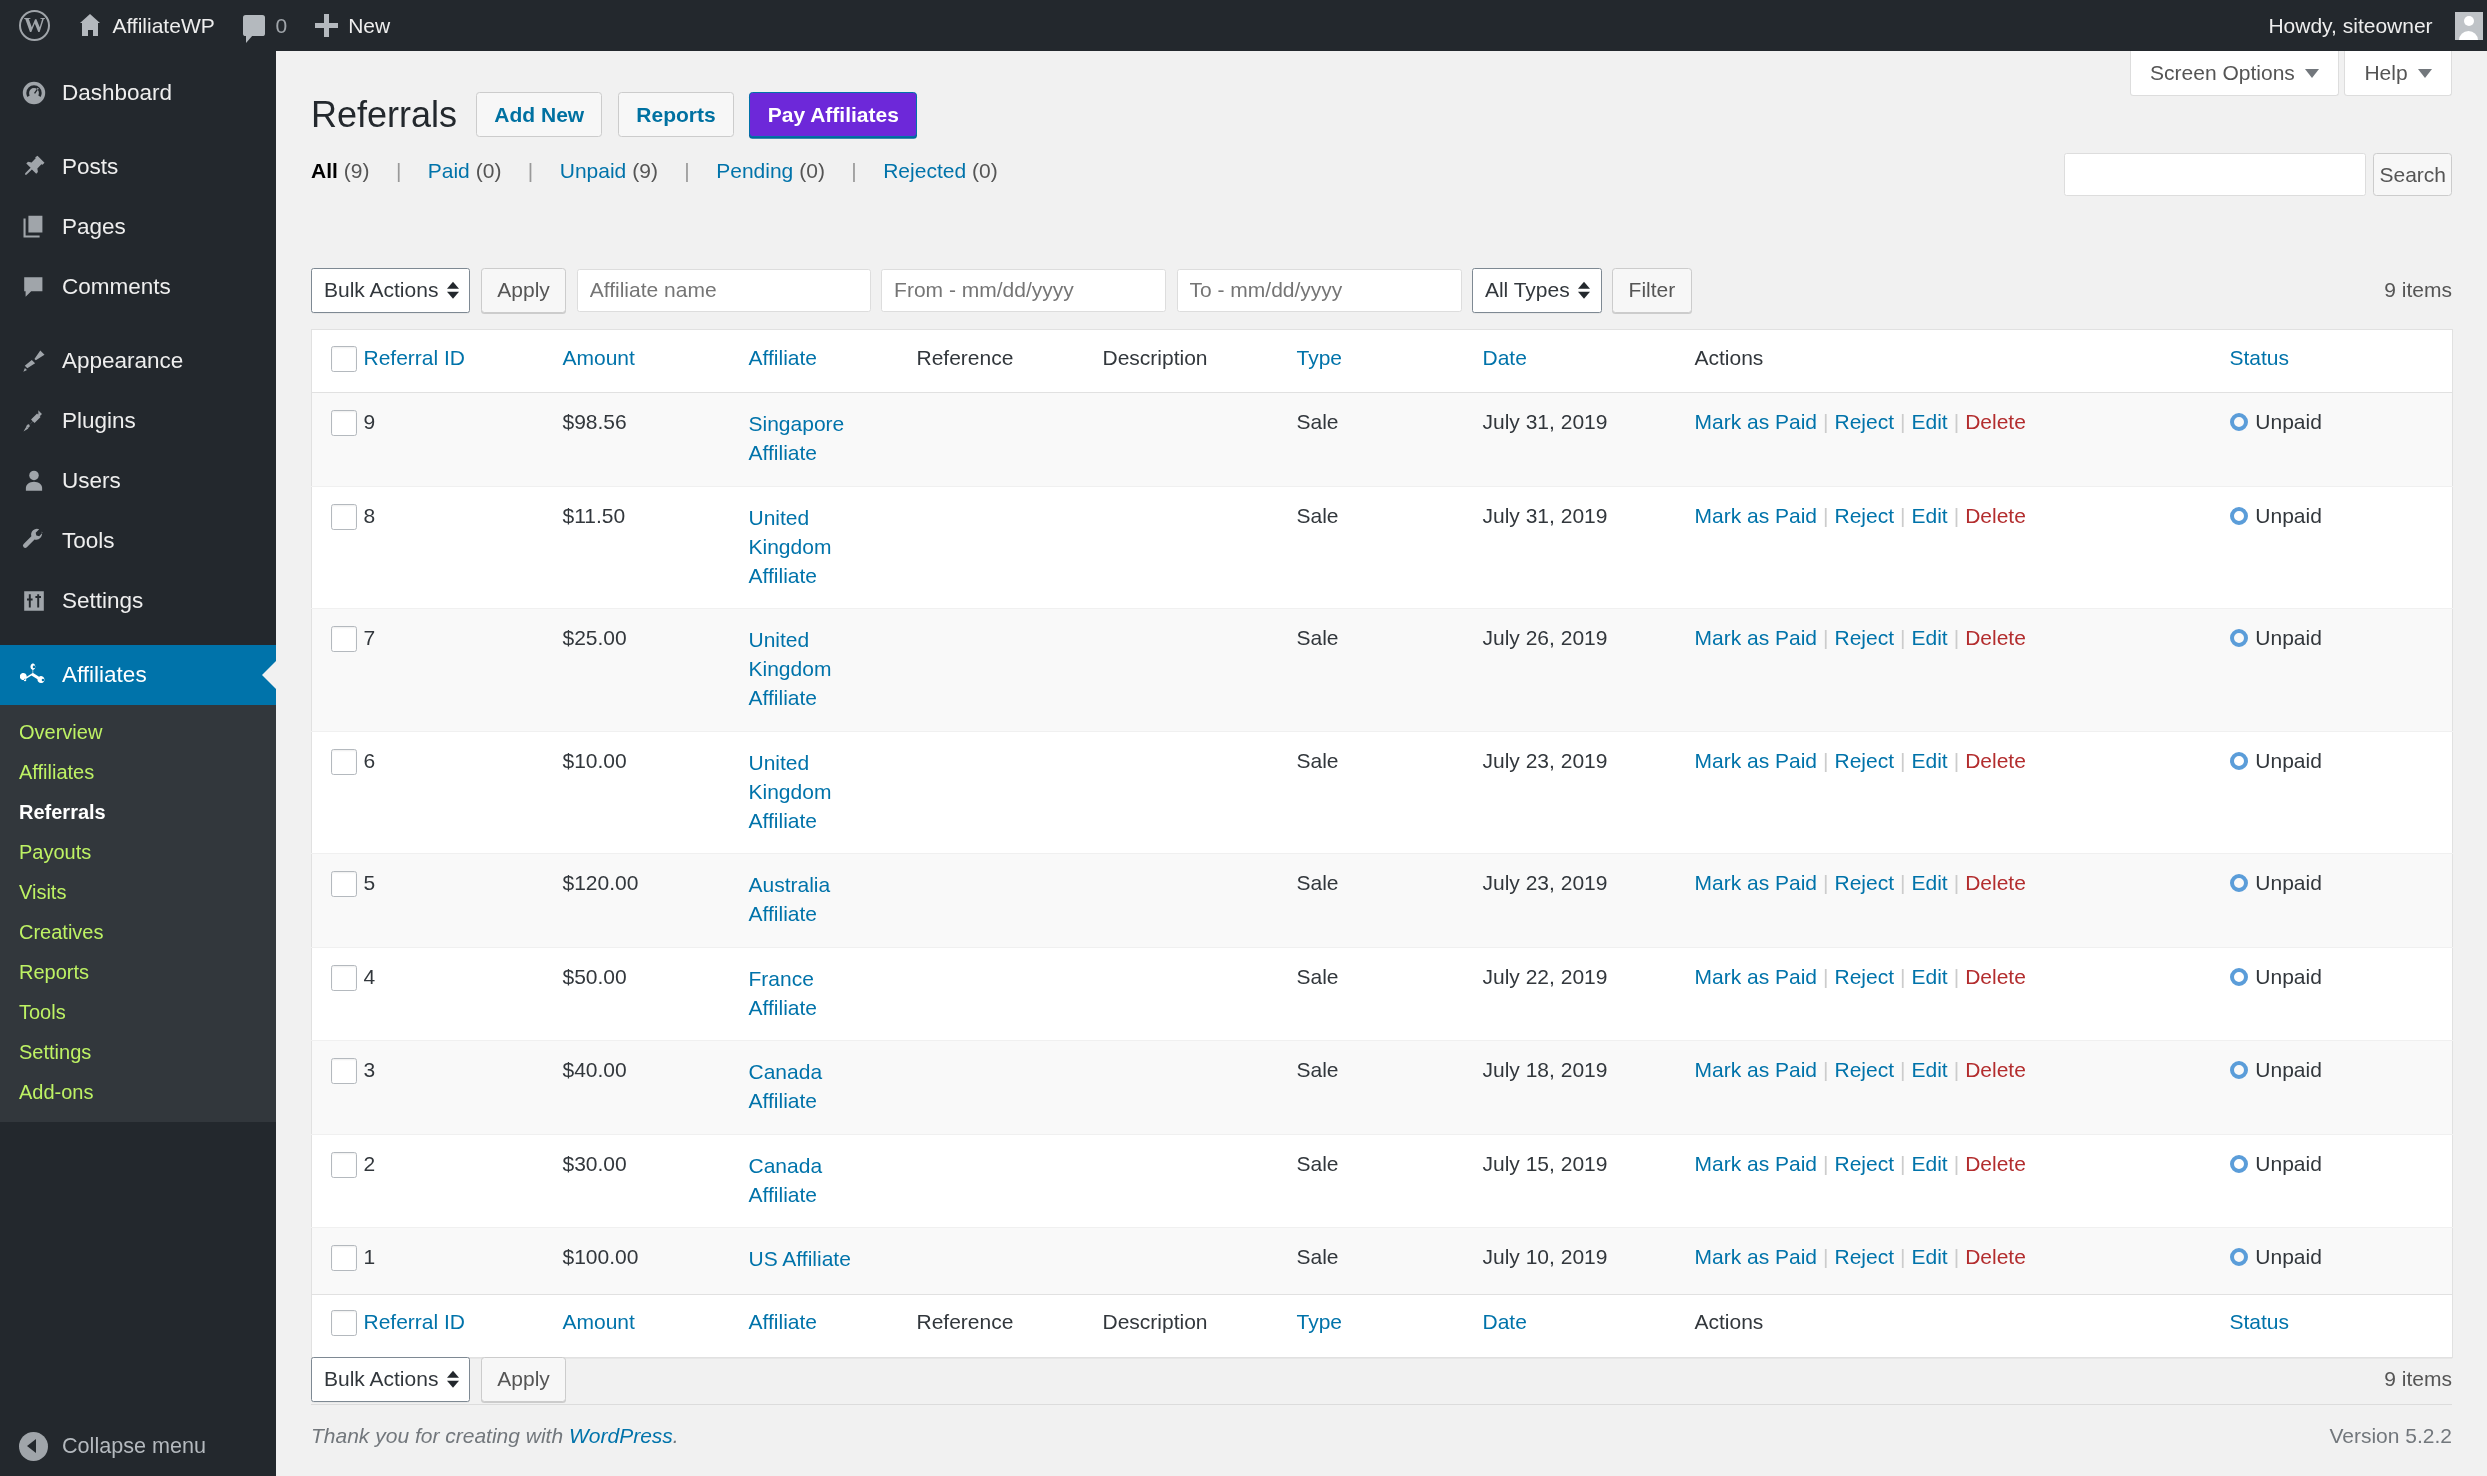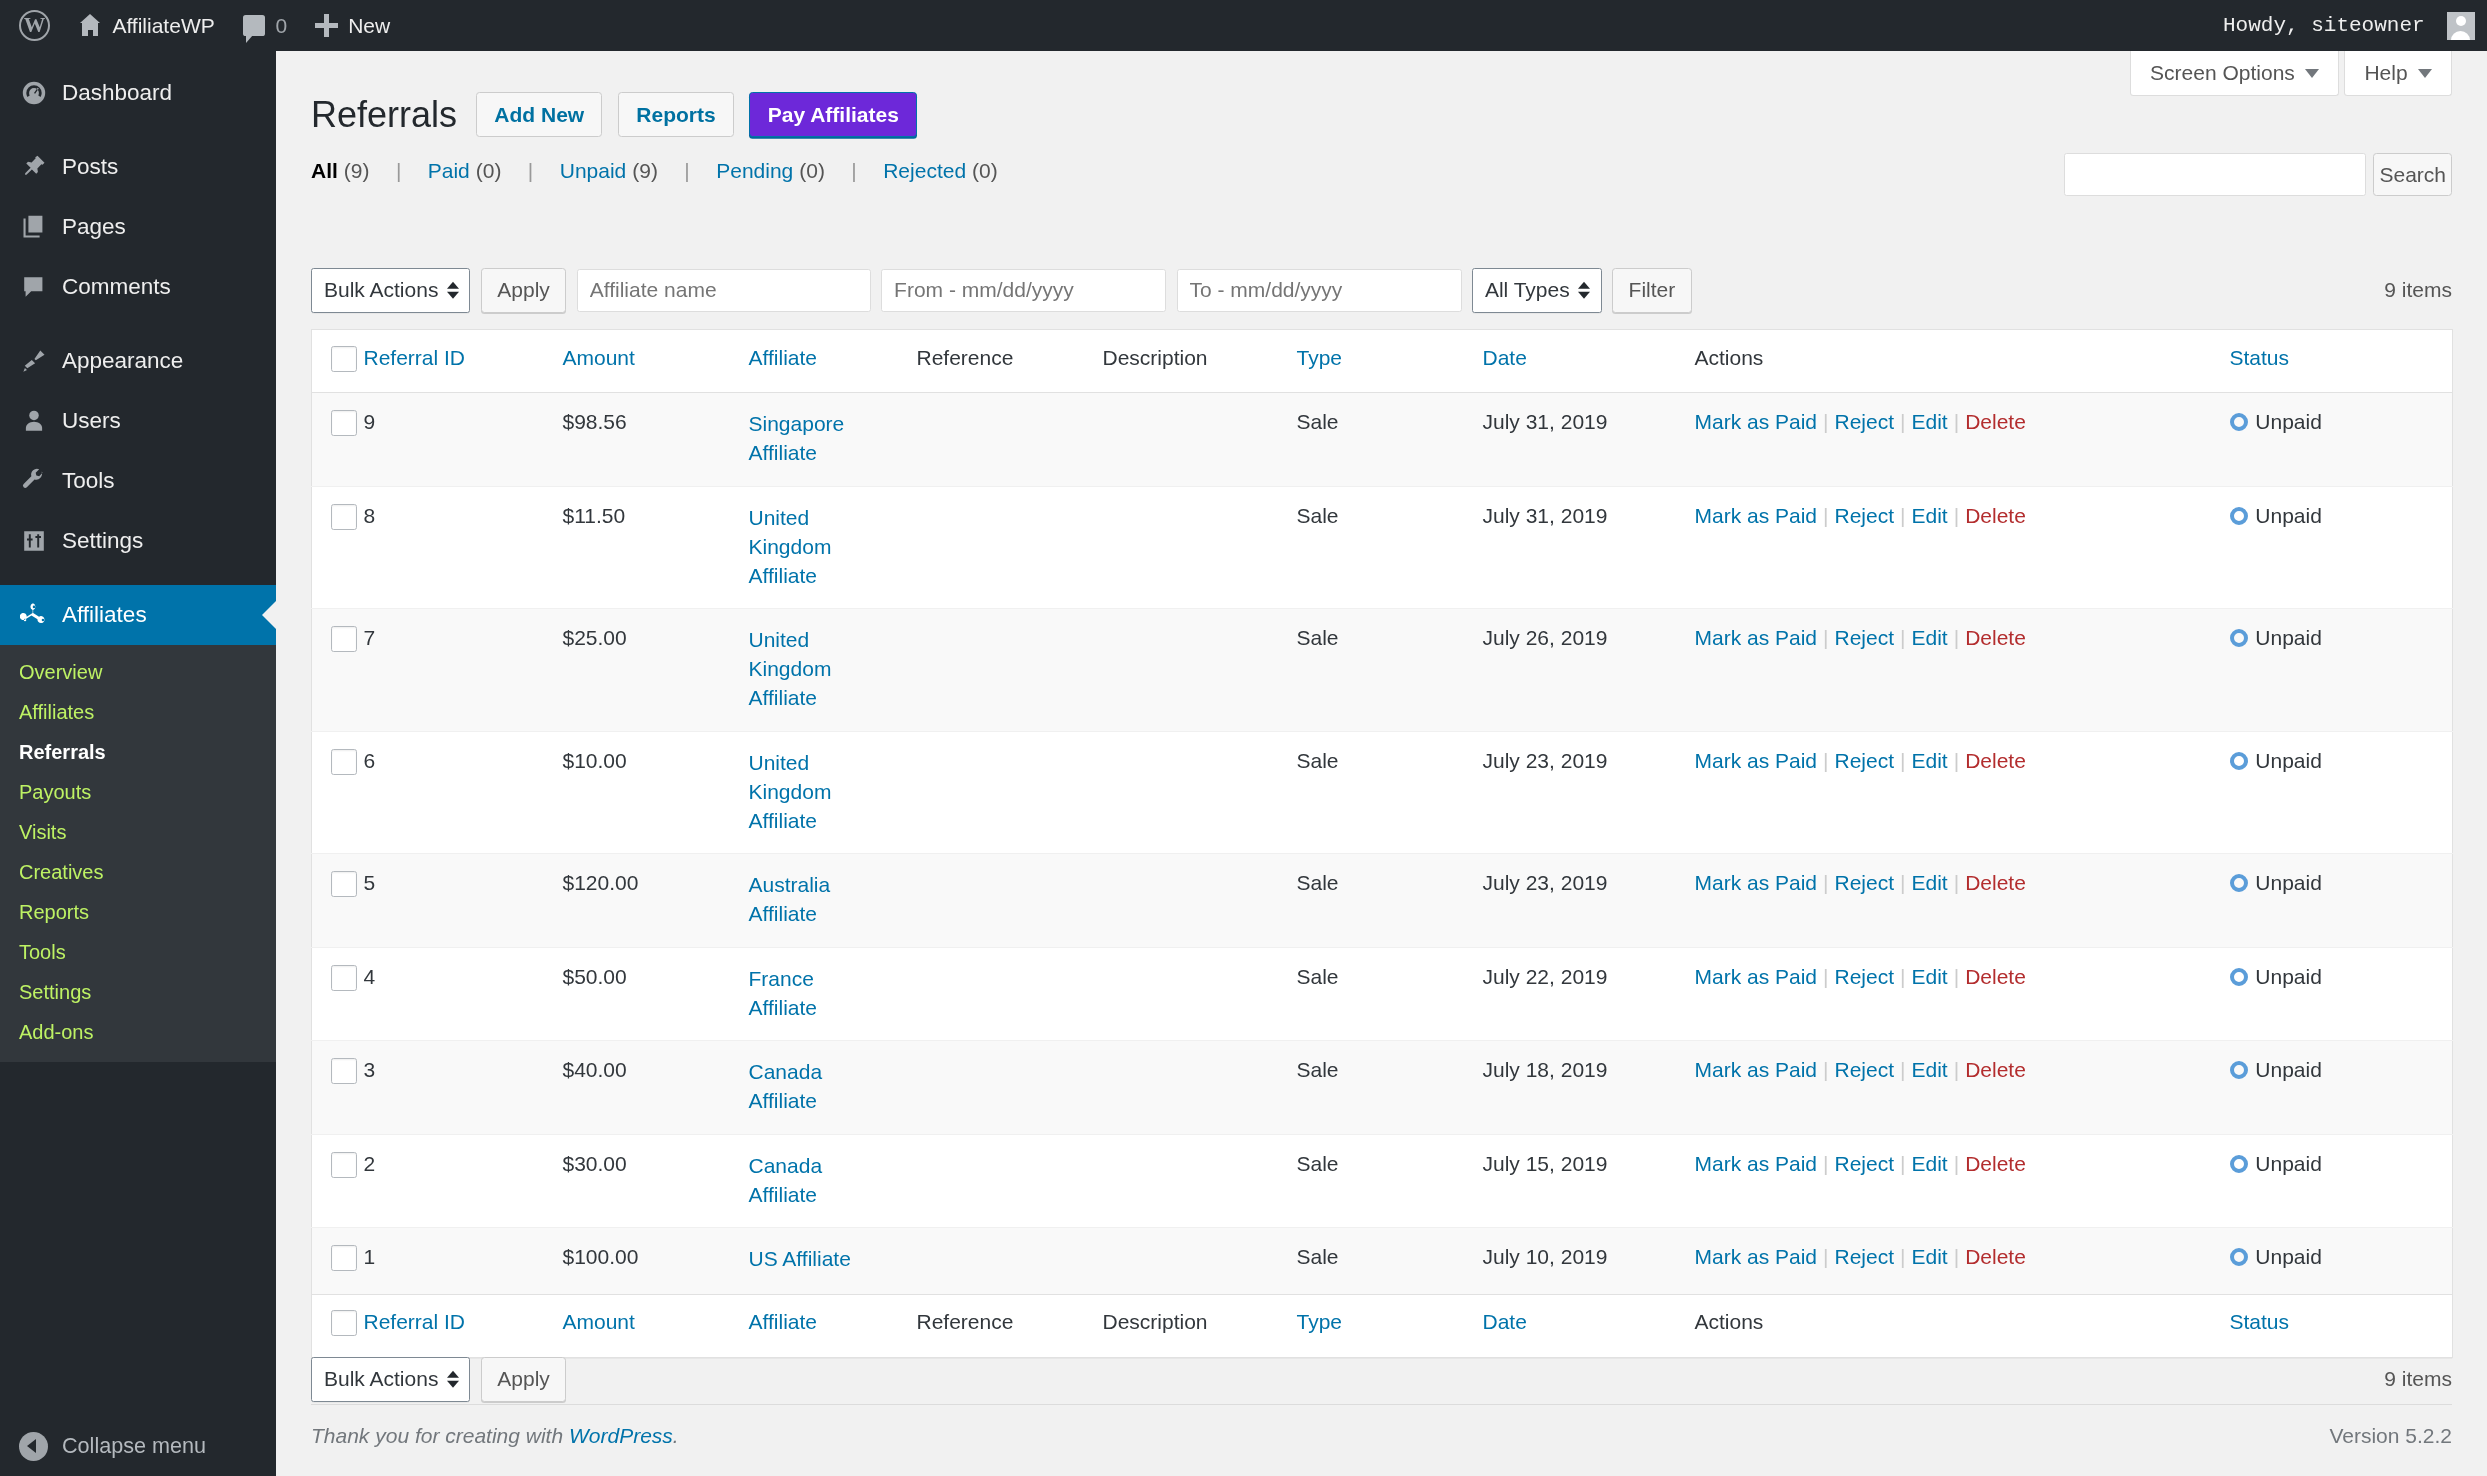--- a/index.html
+++ b/index.html
@@ -60,21 +60,21 @@
     border-right: 7.8px solid transparent; border-top: 8.6px solid #b4b9be;
   }
   .icon-plus {
     width: 22.5px; height: 22.5px; position: relative; flex: none;
   }
   .icon-plus:before, .icon-plus:after {
     content: ""; position: absolute; background: #b4b9be;
   }
   .icon-plus:before { left: 8.6px; top: 0; width: 5.2px; height: 22.5px; }
   .icon-plus:after { top: 8.6px; left: 0; height: 5.2px; width: 22.5px; }
-  #ab-right { margin-left: auto; display: flex; padding-right: 12px; font-family: Liberation Mono, monospace; }
+  #ab-right { margin-left: auto; display: flex; padding-right: 4px; }
   .avatar-box {
     width: 28px; height: 28px; background: #bfc3c7; margin-left: 12px;
     position: relative; overflow: hidden; flex: none;
   }
   .avatar-box:before {
     content: ""; position: absolute; top: 4.3px; left: 8.6px;
     width: 10.4px; height: 10.4px; border-radius: 50%; background: #fff;
   }
   .avatar-box:after {
     content: ""; position: absolute; bottom: -5.2px; left: 4.3px;
@@ -368,20 +368,28 @@
 
   <div class="menu-item sep-top">
     <span class="mi-icon">
       <svg viewBox="0 0 20 20">
           <path d="M14.5 2.5l3 3-6.2 4-1-1 4.2-6zM8.4 9.2l2.4 2.4-5.6 3.6-1.8-1.8 5-4.2zM3.5 15l1.5 1.5-2.6 1.1 1.1-2.6z"></path>
         </svg>
     </span>
     <span>Appearance</span>
   </div>
 
+  <div class="menu-item">
+    <span class="mi-icon">
+      <svg viewBox="0 0 20 20">
+          <path d="M13.1 2.4l1.3 1.3-1.6 1.6 1.9 1.9-4.3 4.3-1.3-1.3-2.6 2.6.7.7-1.6 1.6-1.3-1.3 1.6-1.6.7.7 2.6-2.6-1.3-1.3 4.3-4.3 1.9 1.9 1.6-1.6-1.3-1.3-1.3 1.3zM4.6 14l-2.1 3.5 3.5-2.1L4.6 14z"></path>
+        </svg>
+    </span>
+    <span>Plugins</span>
+  </div>
 
   <div class="menu-item">
     <span class="mi-icon">
       <svg viewBox="0 0 20 20">
           <circle cx="10" cy="6" r="3.4"></circle>
           <path d="M10 10.6c-3.2 0-5.8 2-5.8 4.4v2h11.6v-2c0-2.4-2.6-4.4-5.8-4.4z"></path>
         </svg>
     </span>
     <span>Users</span>
   </div>

